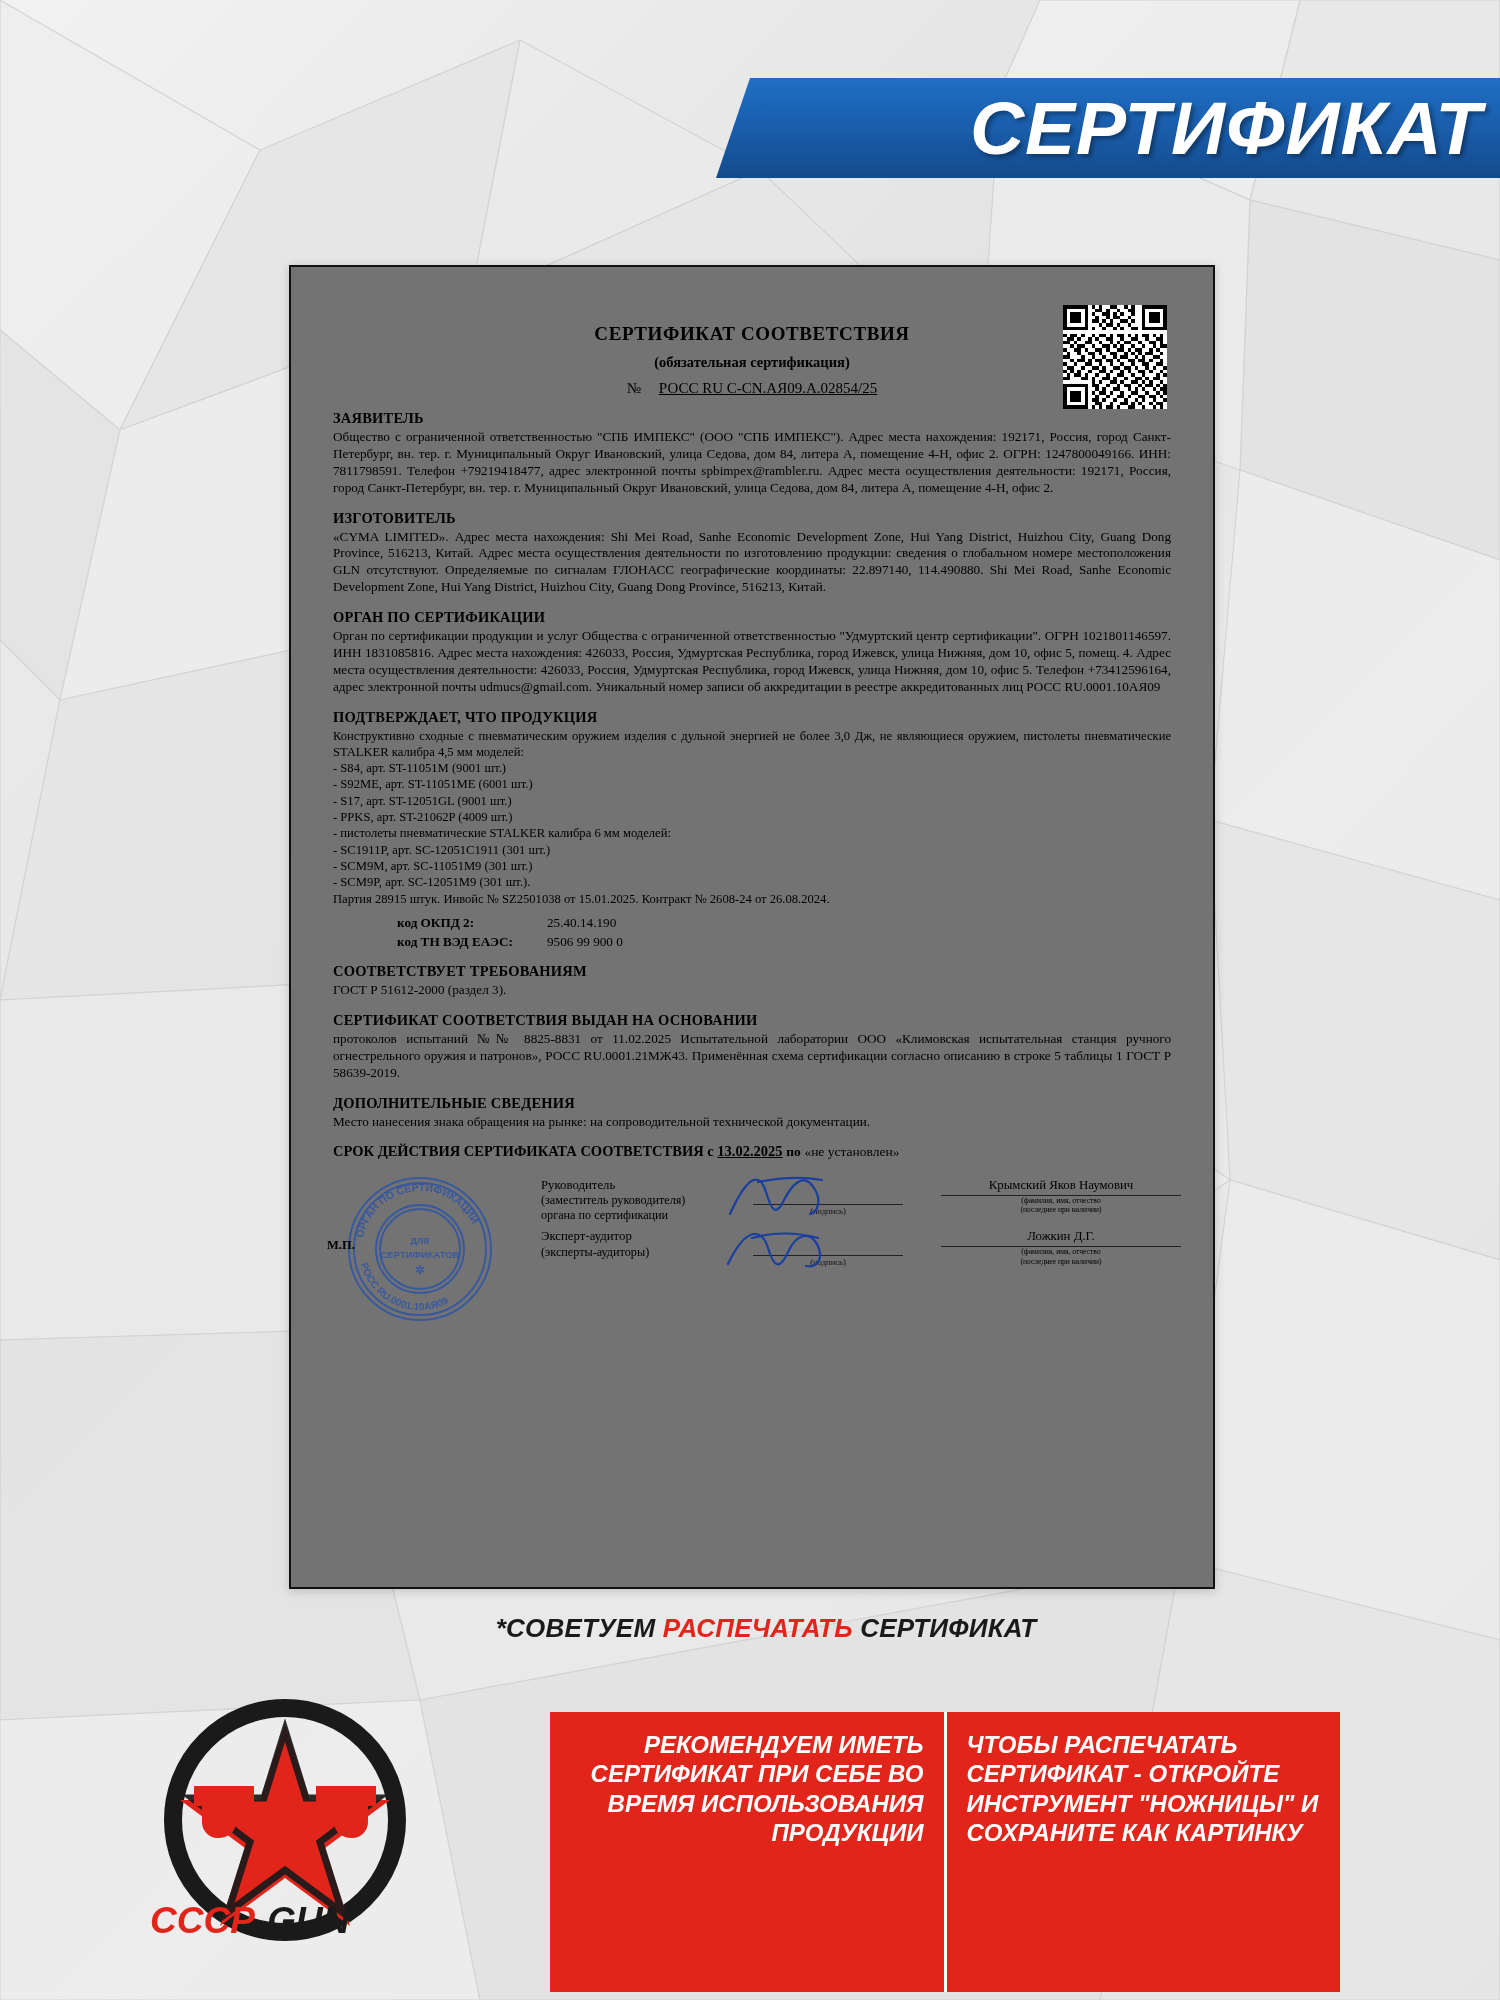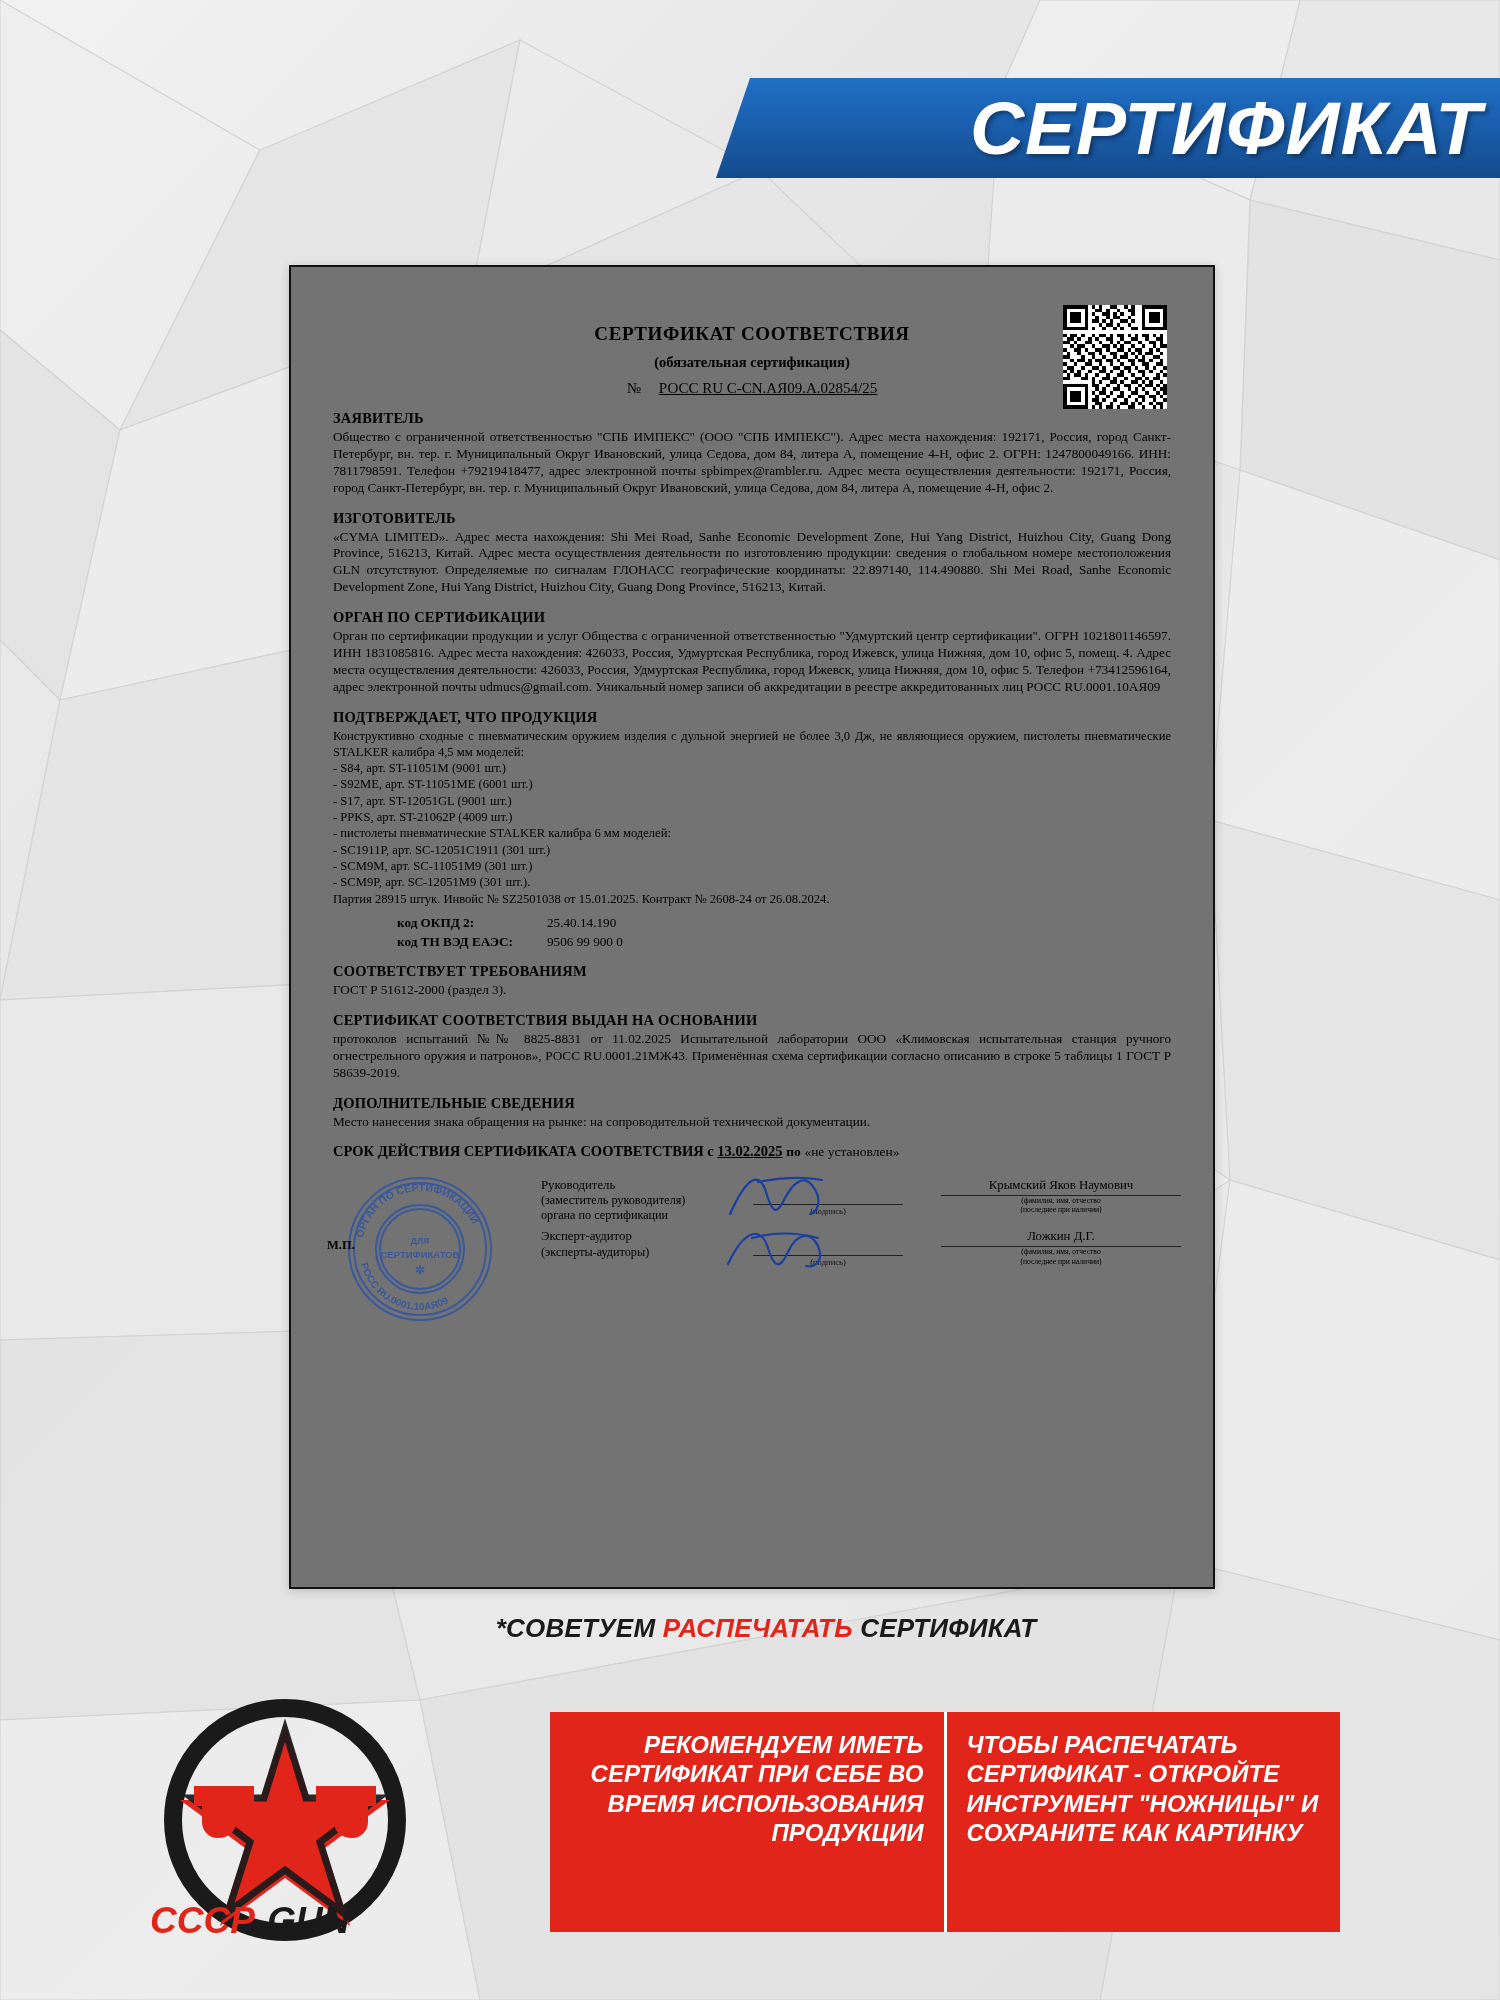--- a/index.html
+++ b/index.html
@@ -115,21 +115,21 @@
   .logo { position:absolute; left:150px; top:1690px; width:270px; height:270px; }
   .logo-text {
     position:absolute; left:150px; top:1900px; width:270px;
     font-family:"Liberation Sans", sans-serif;
     font-weight:bold; font-style:italic; font-size:37px; letter-spacing:0px;
   }
   .logo-text .c { color:#e1251b; }
   .logo-text .g { color:#1a1a1a; }
 
   .redbox {
-    position:absolute; left:550px; top:1712px; width:790px; height:220px;
+    position:absolute; left:550px; top:1712px; width:790px; height:280px;
     background:#e1251b;
     display:flex;
   }
   .redbox .col {
     flex:1; padding:18px 20px;
     color:#fff;
     font-family:"Liberation Sans", sans-serif;
     font-weight:bold; font-style:italic;
     font-size:24px; line-height:1.22;
   }

